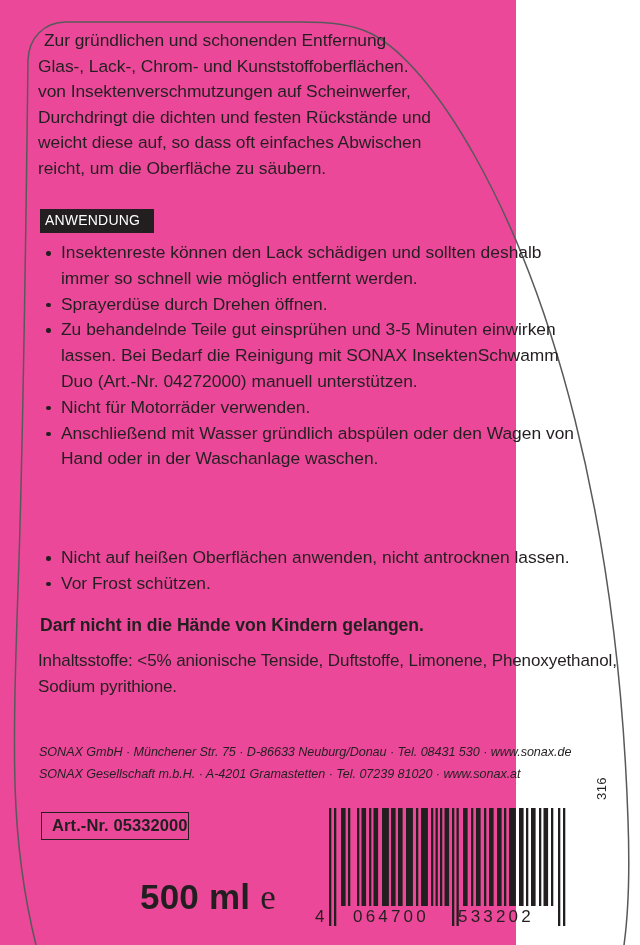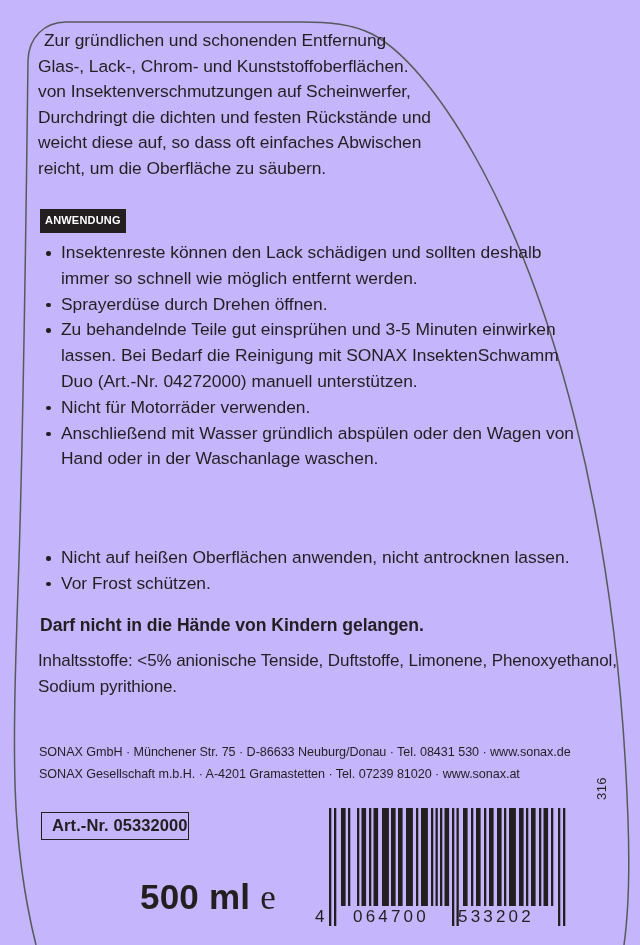--- a/index.html
+++ b/index.html
@@ -6,23 +6,23 @@
   html, body {
     margin: 0; padding: 0;
     width: 640px; height: 945px;
     background: #ffffff;
     font-family: "Liberation Sans", sans-serif;
     color: #231f20;
     overflow: hidden;
   }
   #label-root {
     position: relative;
-    width: 640px;
+    width: 516px;
     height: 945px;
-    background: #c4b5fd;
+    background: #ec4899;
   }
   #label-outline {
     position: absolute;
     left: 0; top: 0;
     width: 640px; height: 945px;
     pointer-events: none;
   }
   #content {
     position: absolute;
     left: 0; top: 0;
@@ -39,24 +39,24 @@
     color: #231f20;
   }
   .intro .ln { display: block; white-space: nowrap; }
   .intro .ln.first { text-indent: 6px; }
 
   .sec-head {
     position: absolute;
     display: inline-block;
     background: #231f20;
     color: #ffffff;
-    font-weight: bold;
-    font-size: 11px;
+    font-weight: normal;
+    font-size: 14px;
     line-height: 19px;
-    padding: 2px 5px 3px 5px;
+    padding: 2px 14px 3px 5px;
     letter-spacing: 0.2px;
   }
   #head-anwendung { left: 40px; top: 209px; }
   #head-beachten  { left: 40px; top: 515px; }
 
   ul.bullets {
     position: absolute;
     margin: 0;
     padding: 0;
     list-style: none;
@@ -106,21 +106,21 @@
 
   .company {
     position: absolute;
     left: 39px; top: 742px;
     width: 580px;
     font-size: 12.6px;
     line-height: 21.5px;
     letter-spacing: -0.05px;
     color: #231f20;
   }
-  .company .ln { display: block; white-space: nowrap; }
+  .company .ln { display: block; white-space: nowrap; font-style: italic; }
 
   #artnr-box {
     position: absolute;
     left: 41px; top: 812px;
     border: 1.6px solid #231f20;
     padding: 3px 0 4px 10px;
     font-size: 16.5px;
     line-height: 19px;
     font-weight: bold;
     letter-spacing: 0.1px;

